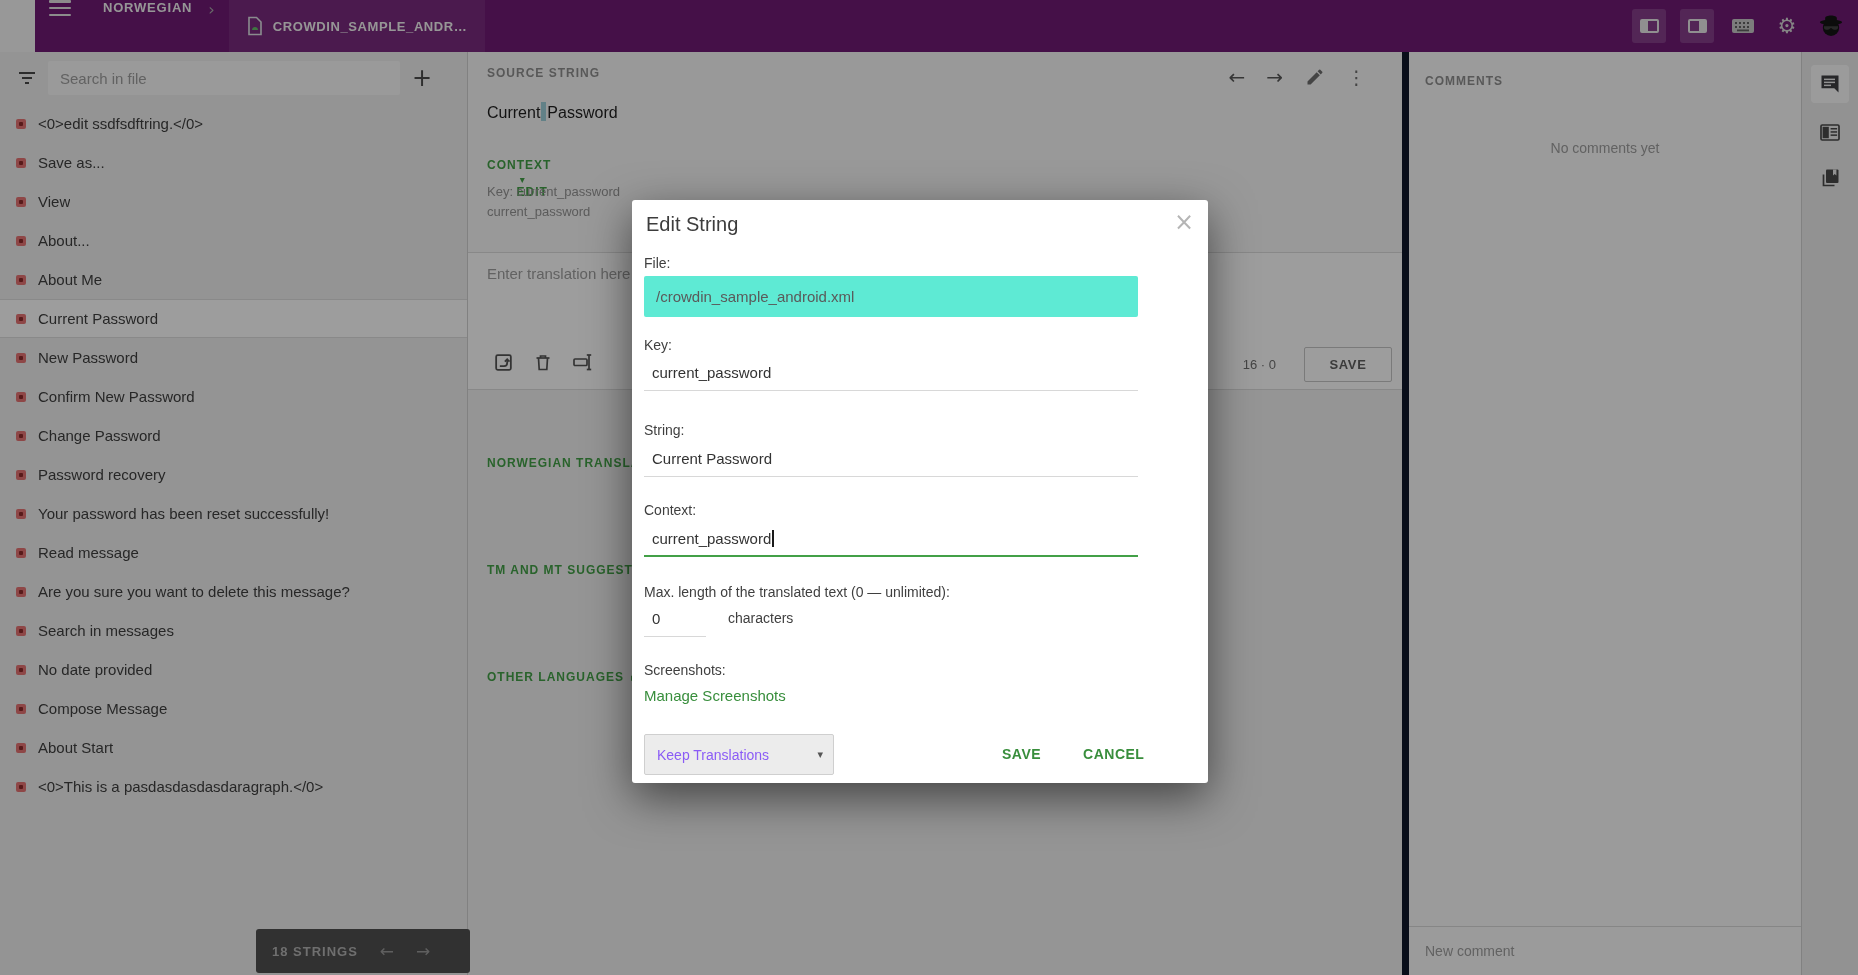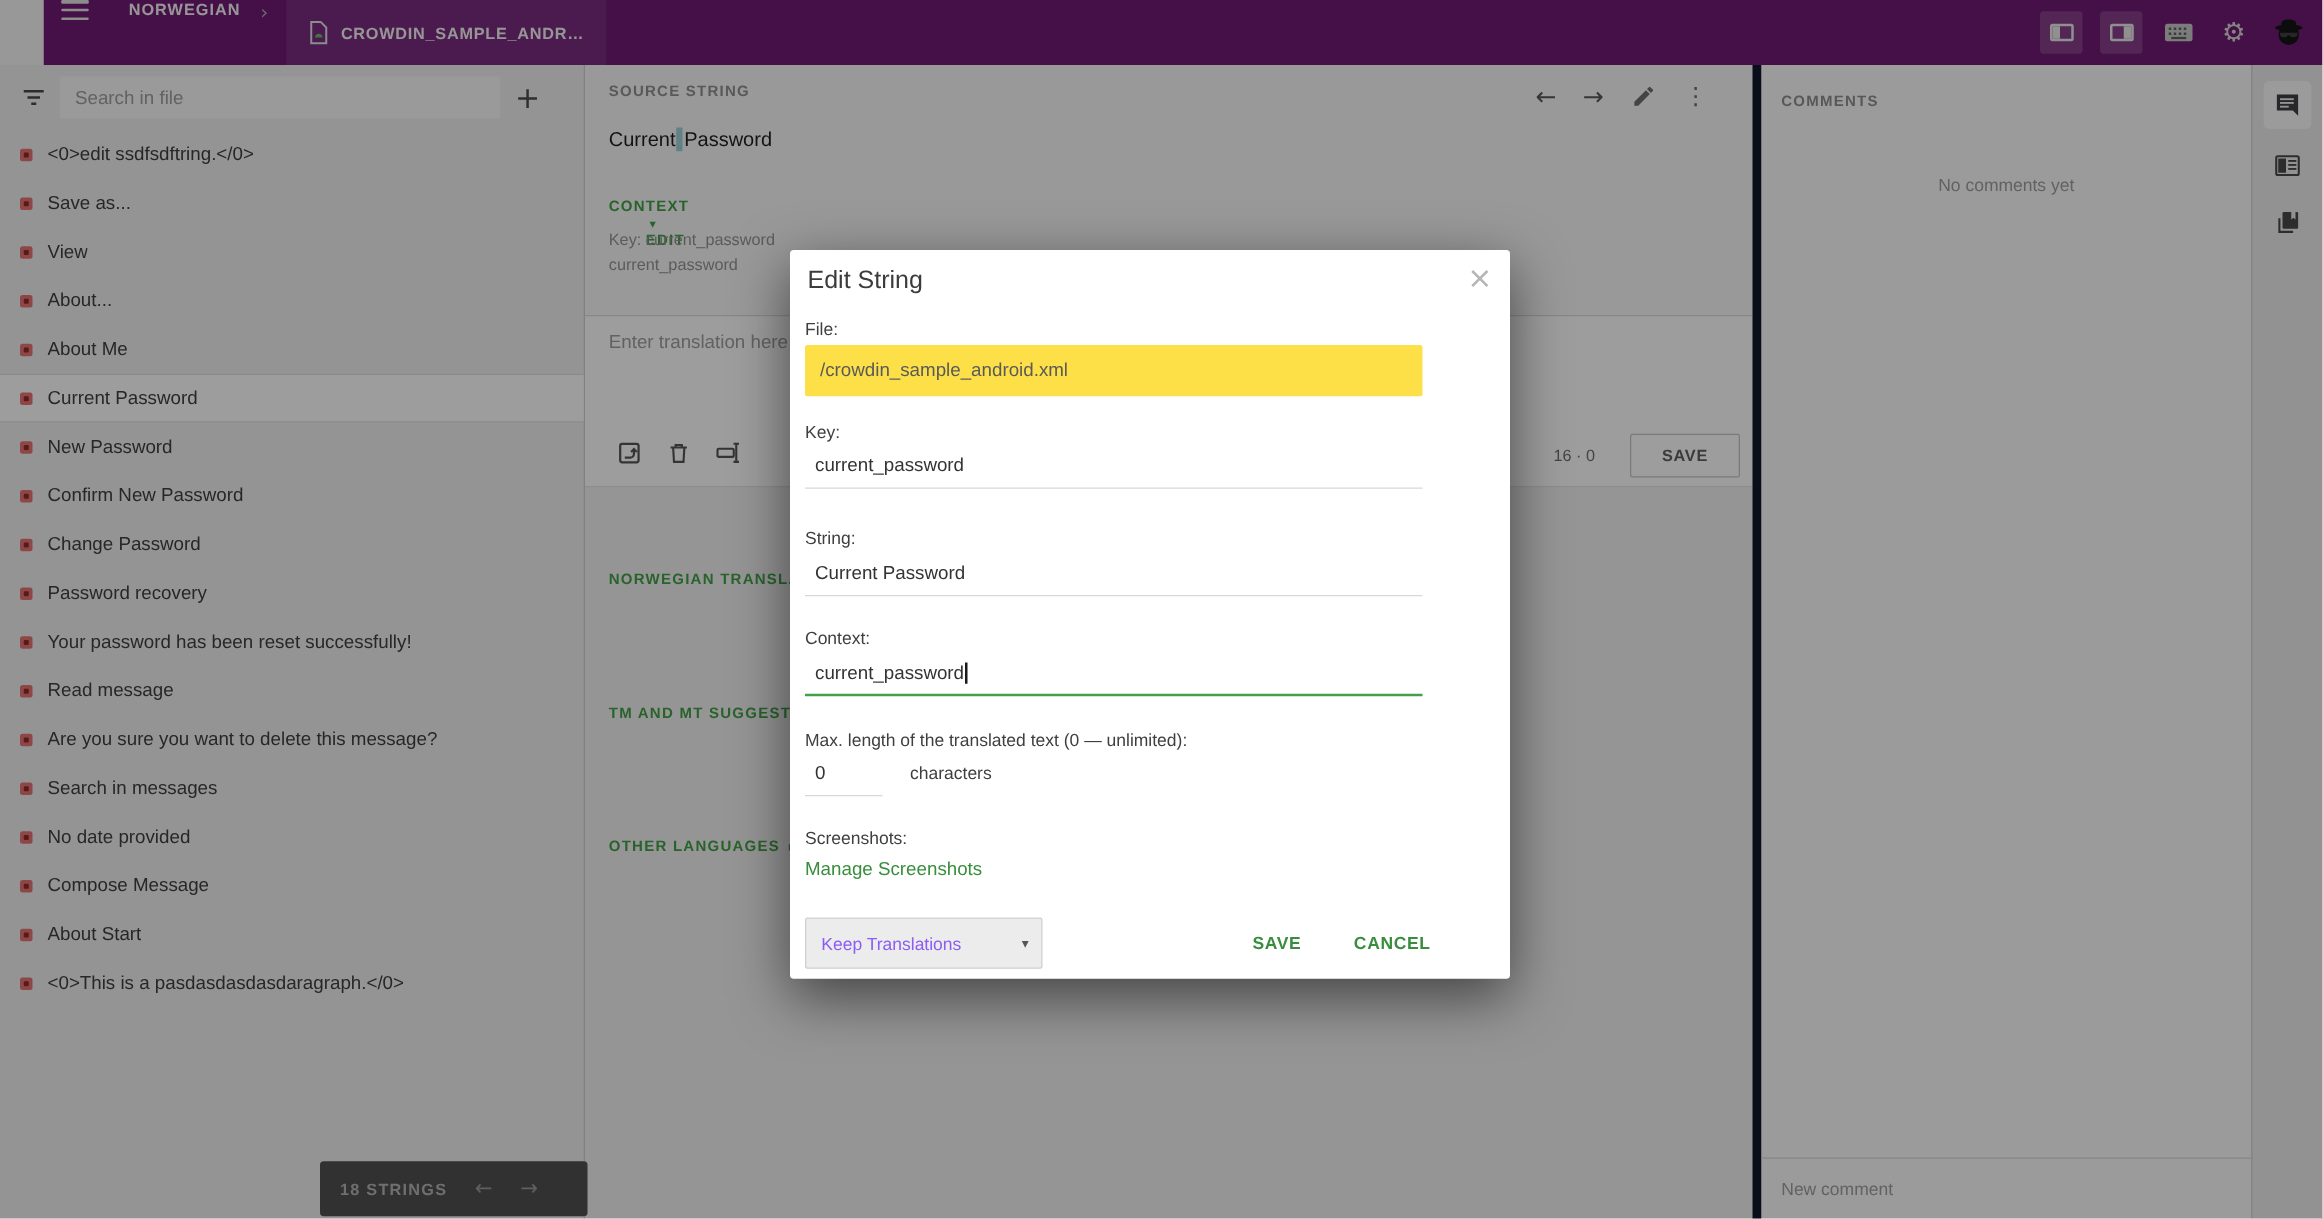--- a/index.html
+++ b/index.html
@@ -83,21 +83,21 @@
   .strip{position:absolute;left:1801px;top:52px;bottom:0;width:57px;background:#ececec;border-left:1px solid #d0d0d0;}
   .strip-btn{position:absolute;left:9px;width:38px;height:38px;border-radius:4px;display:flex;align-items:center;justify-content:center;cursor:pointer;}
   .strip-btn.active{background:#fbfbfb;}
 
   
   .overlay{position:absolute;inset:0;background:rgba(0,0,0,.38);z-index:40;}
   .modal{position:absolute;left:632px;top:200px;width:576px;height:583px;background:#fff;border-radius:3px;box-shadow:0 14px 45px rgba(0,0,0,.55);z-index:50;}
   .m-title{position:absolute;left:14px;top:13px;font-size:20px;color:#3c3c3c;}
   .m-close{position:absolute;right:14px;top:8px;font-size:24px;color:#b5b5b5;cursor:pointer;line-height:1.2;}
   .m-label{position:absolute;left:12px;font-size:14px;color:#3f3f3f;}
-  .file-box{position:absolute;left:12px;top:76px;width:494px;height:41px;background:#fde047;border-radius:2px;display:flex;align-items:center;padding-left:12px;font-size:15px;color:#5a5a5a;}
+  .file-box{position:absolute;left:12px;top:76px;width:494px;height:41px;background:#5eead4;border-radius:2px;display:flex;align-items:center;padding-left:12px;font-size:15px;color:#5a5a5a;}
   .m-field{position:absolute;left:12px;width:494px;border-bottom:1px solid #d8d8d8;}
   .m-field input{width:100%;border:none;background:transparent;outline:none;padding:6px 0 9px 8px;font-size:15px;color:#333;font-family:"Liberation Sans",sans-serif;}
   .m-field.focused{border-bottom:2px solid var(--focus-underline);}
   .ctx-val{padding:6px 0 8px 8px;font-size:15px;color:#333;white-space:nowrap;}
   .caret{display:inline-block;width:1.5px;height:17px;background:#1a1a1a;vertical-align:text-bottom;margin-left:1px;}
   .m-field.short{width:62px;}
   .m-unit{position:absolute;left:96px;top:410px;font-size:14px;color:#3f3f3f;}
   .m-link{position:absolute;left:12px;top:487px;font-size:15px;color:var(--green-action);cursor:pointer;}
   .m-select{position:absolute;left:12px;top:534px;width:190px;height:41px;background:#ececec;border:1px solid #cfcfcf;border-radius:2px;display:flex;align-items:center;padding:0 10px 0 12px;cursor:pointer;}
   .m-select-txt{flex:1;font-size:14px;color:#8b5cf6;}

